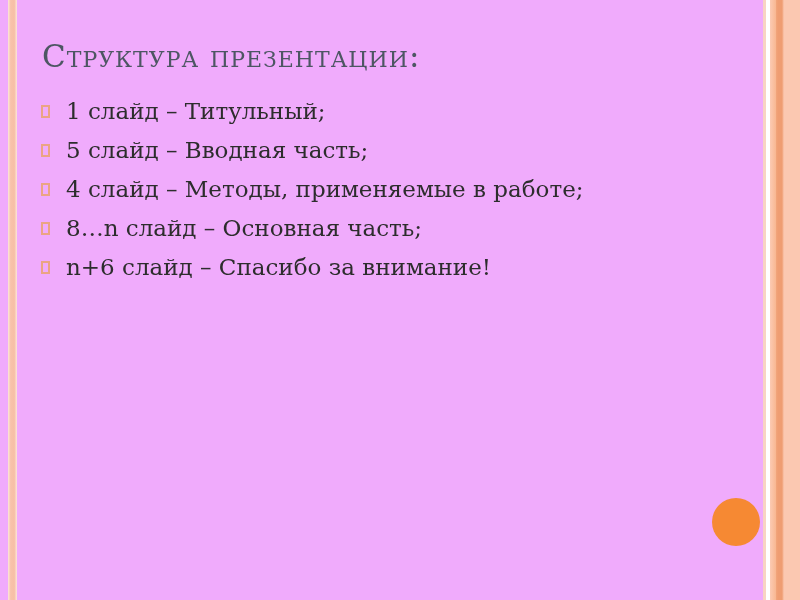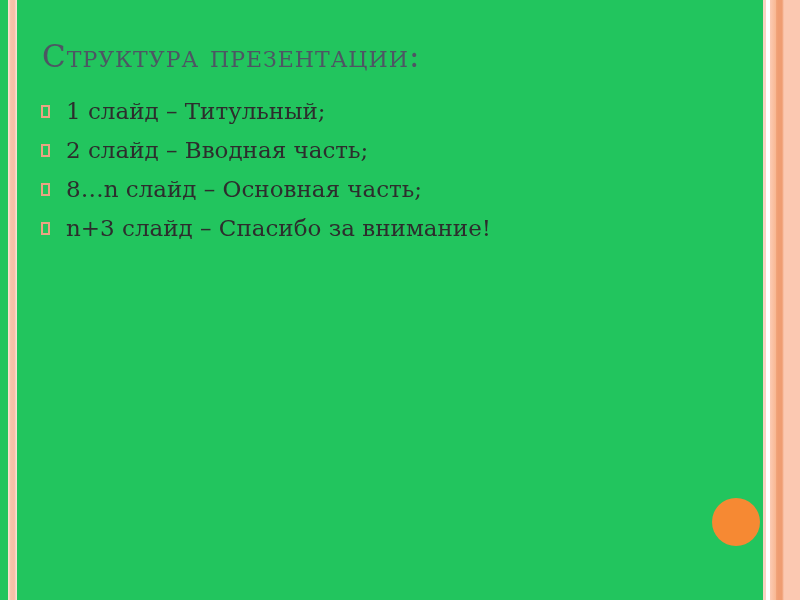--- a/index.html
+++ b/index.html
@@ -4,21 +4,21 @@
 <style>
   html, body {
     margin: 0;
     padding: 0;
     background: #ffffff;
   }
   .slide {
     position: relative;
     width: 800px;
     height: 600px;
-    background: #22c55e;
+    background: #f0abfc;
     overflow: hidden;
     font-family: "DejaVu Serif", "Liberation Serif", serif;
   }
   
   .left-stripe {
     position: absolute;
     left: 8px;
     top: 0;
     width: 9px;
     height: 600px;
@@ -100,28 +100,29 @@
 
   <h1 class="slide-title">Структура презентации:</h1>
 
   <ul class="bullet-list">
     <li>
       <span class="bullet"></span>
       <span class="li-text">1 слайд – Титульный;</span>
     </li>
     <li>
       <span class="bullet"></span>
-      <span class="li-text">2 слайд – Вводная часть;</span>
+      <span class="li-text">5 слайд – Вводная часть;</span>
     </li>
     <li>
       <span class="bullet"></span>
+      <span class="li-text">4 слайд – Методы, применяемые в работе;</span>
     </li>
     <li>
       <span class="bullet"></span>
       <span class="li-text">8…n слайд – Основная часть;</span>
     </li>
     <li>
       <span class="bullet"></span>
-      <span class="li-text">n+3 слайд – Спасибо за внимание!</span>
+      <span class="li-text">n+6 слайд – Спасибо за внимание!</span>
     </li>
   </ul>
 
 </div>
 
 </body></html>

